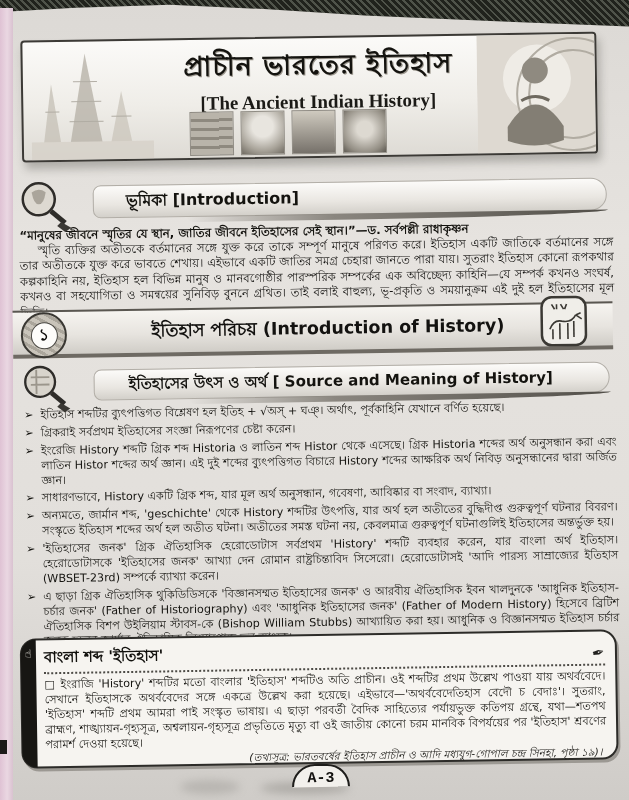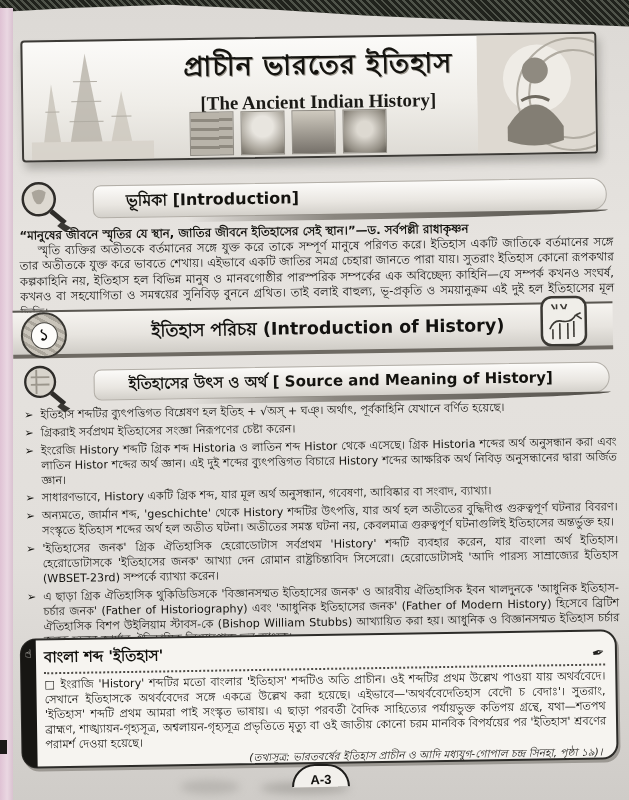--- a/index.html
+++ b/index.html
@@ -82,21 +82,21 @@
   .box-head-row { display:flex; align-items:flex-end; border-bottom:2px dotted #4c4a45; padding-bottom:2px; }
   .box-heading { font-size:15px; font-weight:bold; color:#12110e; flex:1; }
   .pen-glyph { font-size:15px; color:#22211e; transform:rotate(-12deg); }
   .box-body { margin-top:3px; font-size:11.2px; line-height:1.34; color:#161511; text-align:justify; }
   .box-citation { font-size:10.6px; font-style:italic; text-align:right; color:#1b1a16; margin-top:1px; padding-right:4px; }
 
   
   .page-num { position:absolute; left:272px; top:752px; width:58px; height:23px;
     border:2px solid #1d1c1a; border-bottom:none; border-radius:30px 30px 0 0;
     background:#f2f0ec; display:flex; align-items:flex-end; justify-content:center;
-    font-family:Liberation Sans, sans-serif; font-size:13px; font-weight:bold; color:#131210; }
+    font-family:Liberation Mono, monospace; font-size:15px; font-weight:bold; color:#131210; }
 </style>
 </head>
 <body>
 
 <div class="scan">
   <div class="top-strip"></div>
   <div class="left-strip"></div>
   <div class="corner-mark"></div>
   <div class="smudge s1"></div>
   <div class="smudge s2"></div>

